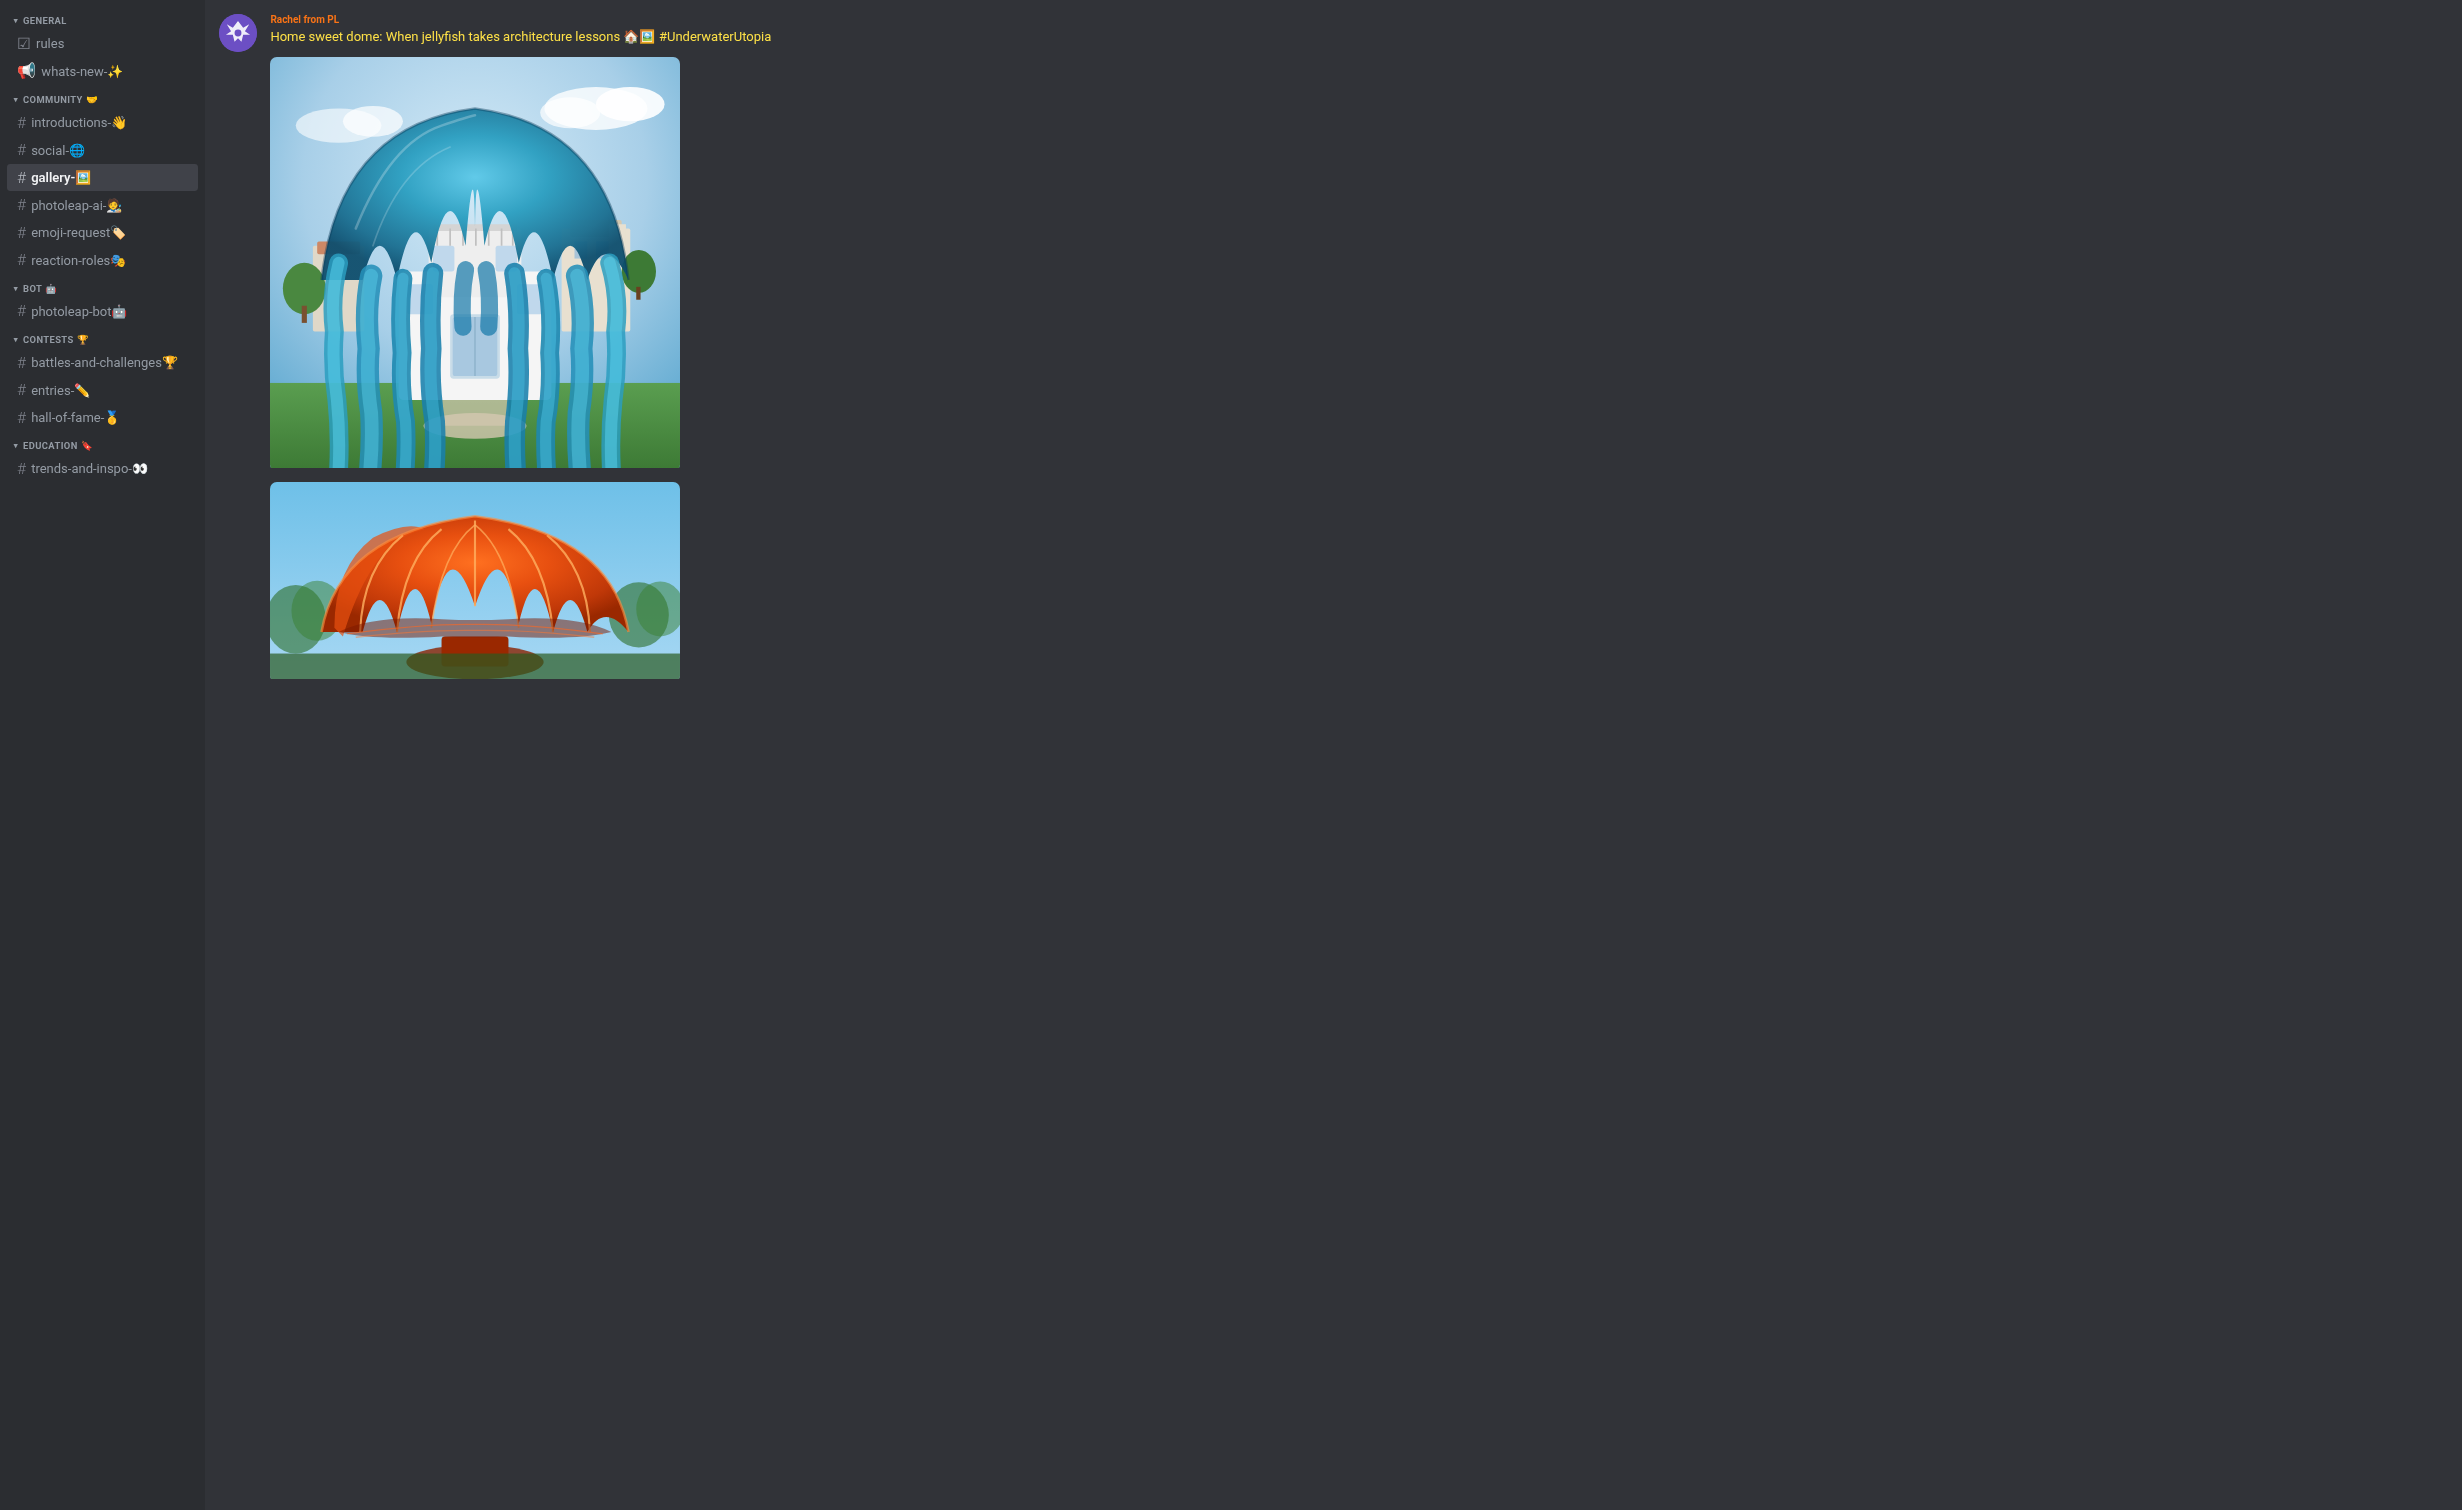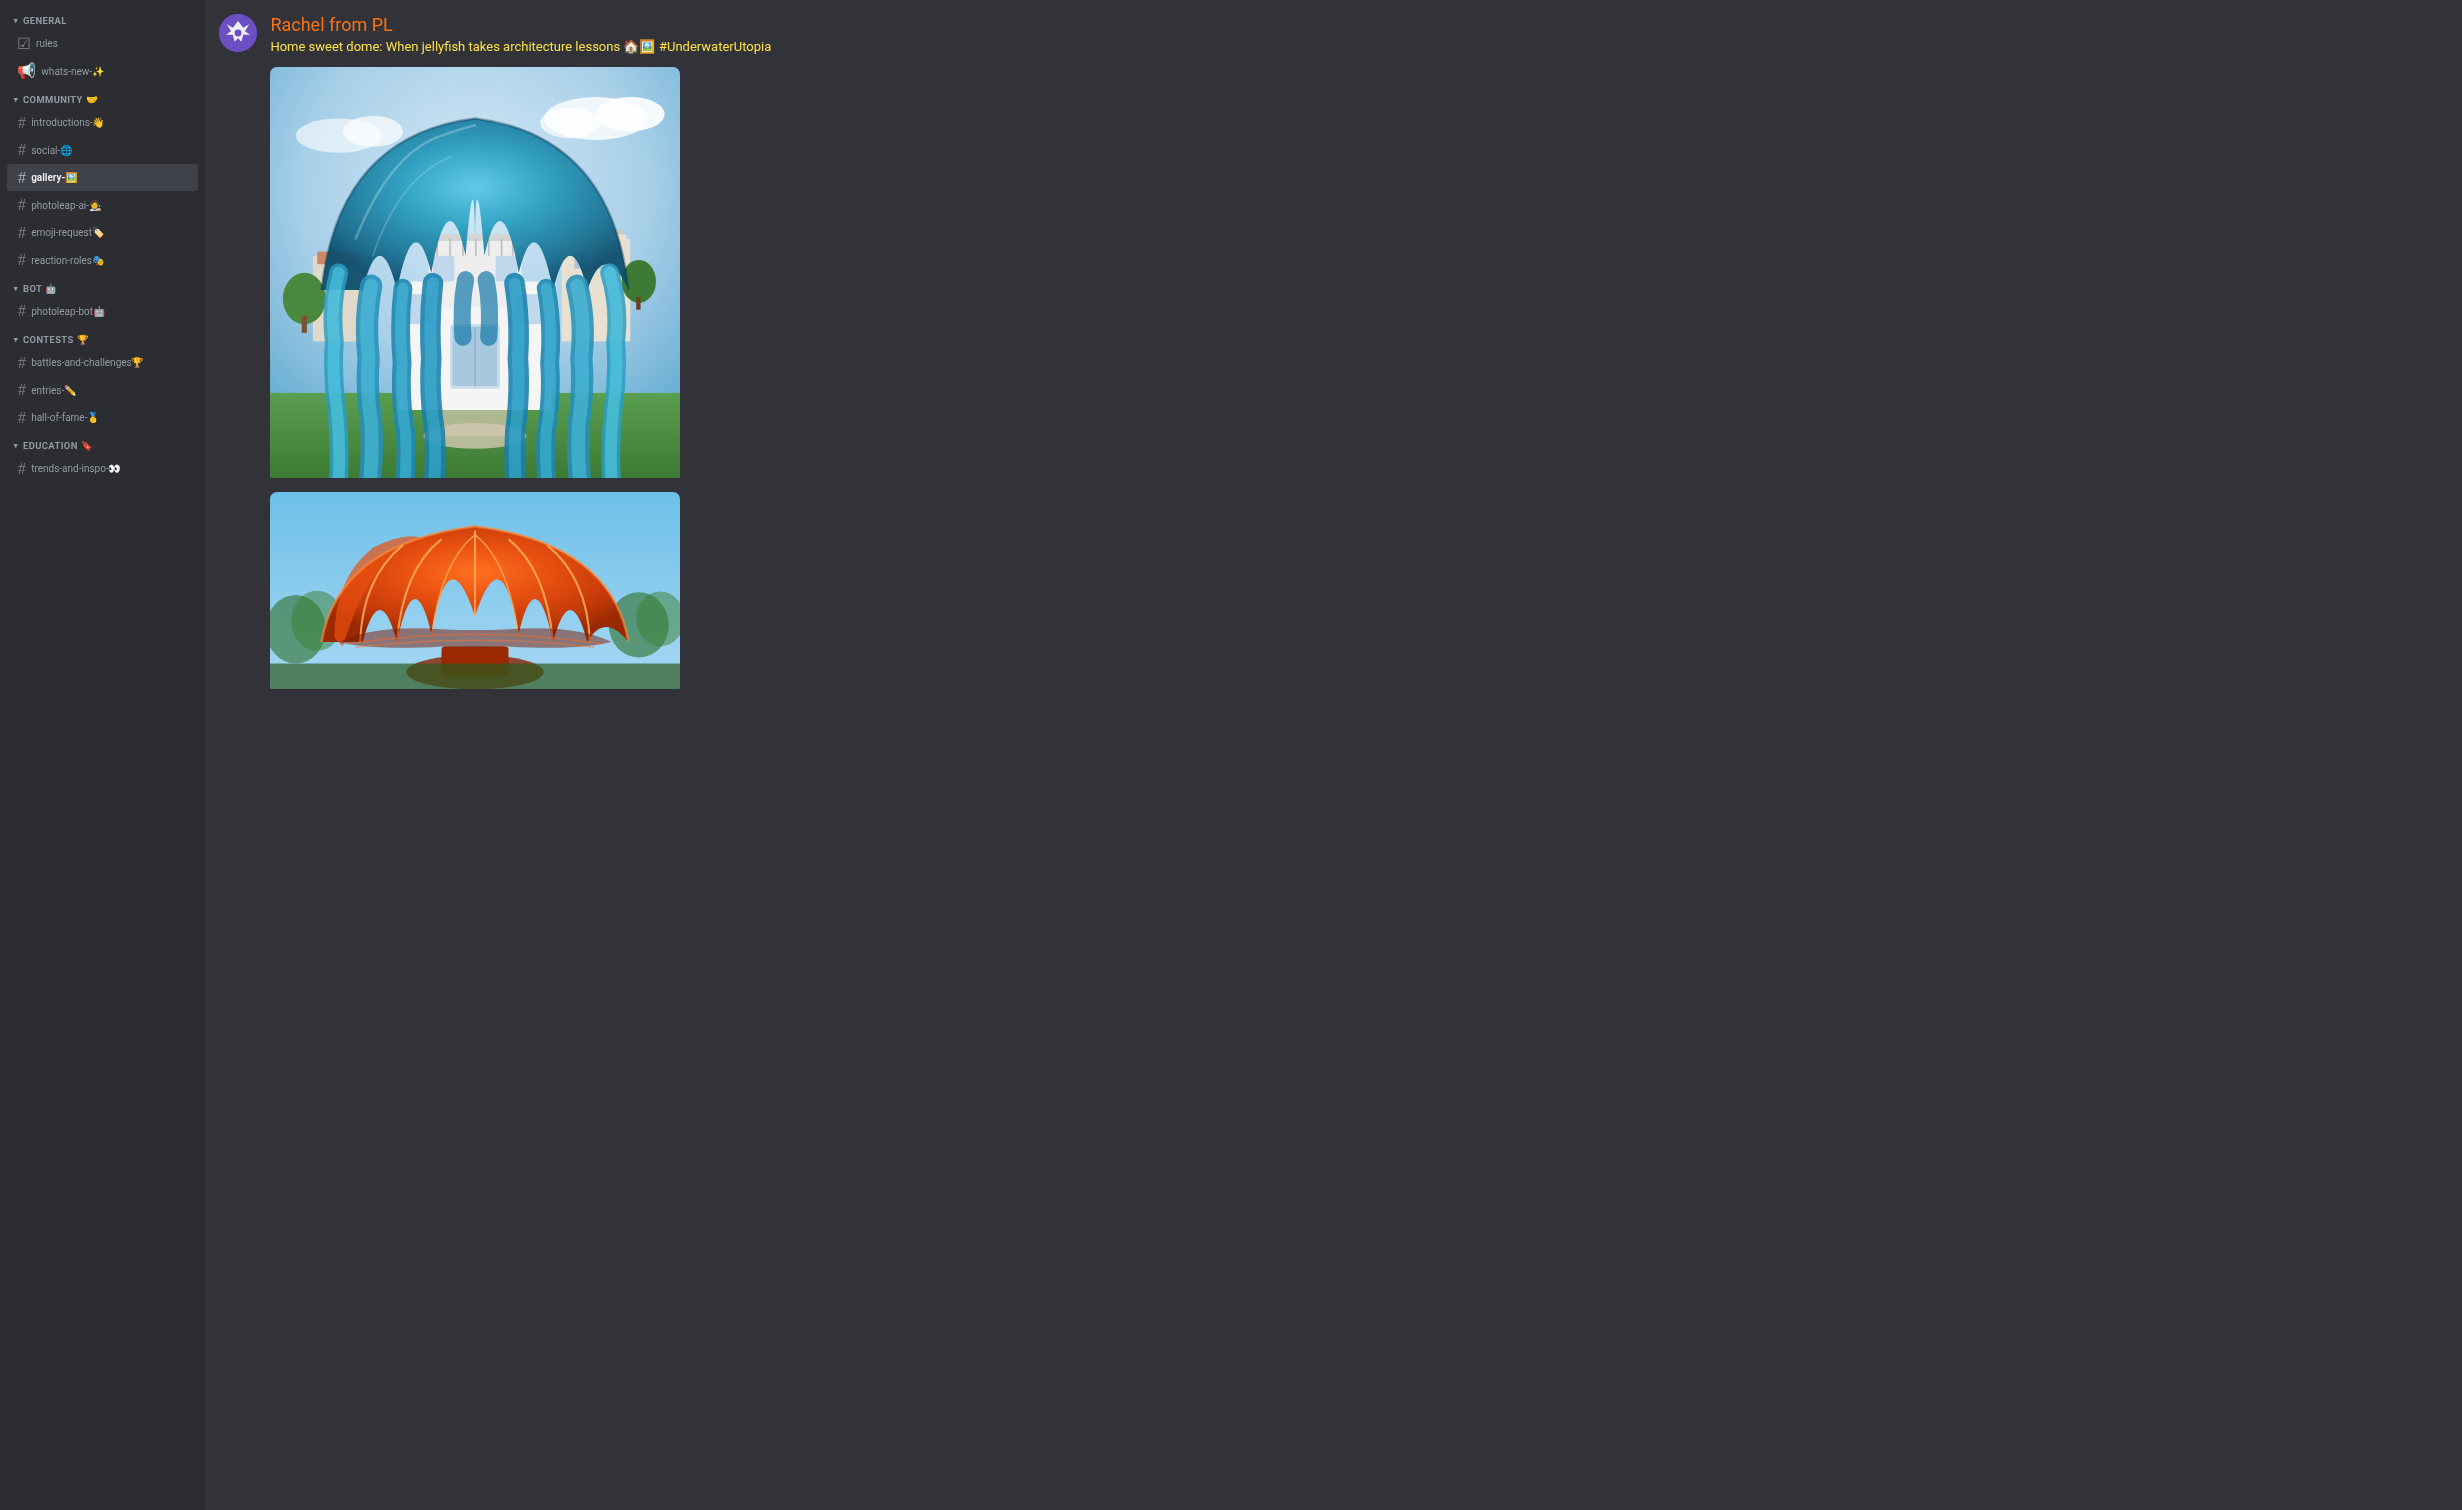--- a/index.html
+++ b/index.html
@@ -70,21 +70,21 @@
       color: #80848e;
       font-weight: 300;
       flex-shrink: 0;
     }
 
     .sidebar-item.active .hash {
       color: #b5bac1;
     }
 
     .sidebar-item .channel-name {
-      font-size: 10px;
+      font-size: 13px;
       white-space: nowrap;
       overflow: hidden;
       text-overflow: ellipsis;
     }
 
     
     .main-content {
       flex: 1;
       background: #313338;
       overflow-y: auto;
@@ -135,22 +135,22 @@
     }
 
     .message-header {
       display: flex;
       align-items: baseline;
       gap: 6.8px;
       margin-bottom: 3.4px;
     }
 
     .message-author {
-      font-weight: 400;
-      font-size: 18px;
+      font-weight: 700;
+      font-size: 10px;
       color: #f97316;
     }
 
     .message-text {
       color: #fde047;
       font-size: 13px;
       line-height: 1.4;
       margin-bottom: 10.3px;
     }
 

